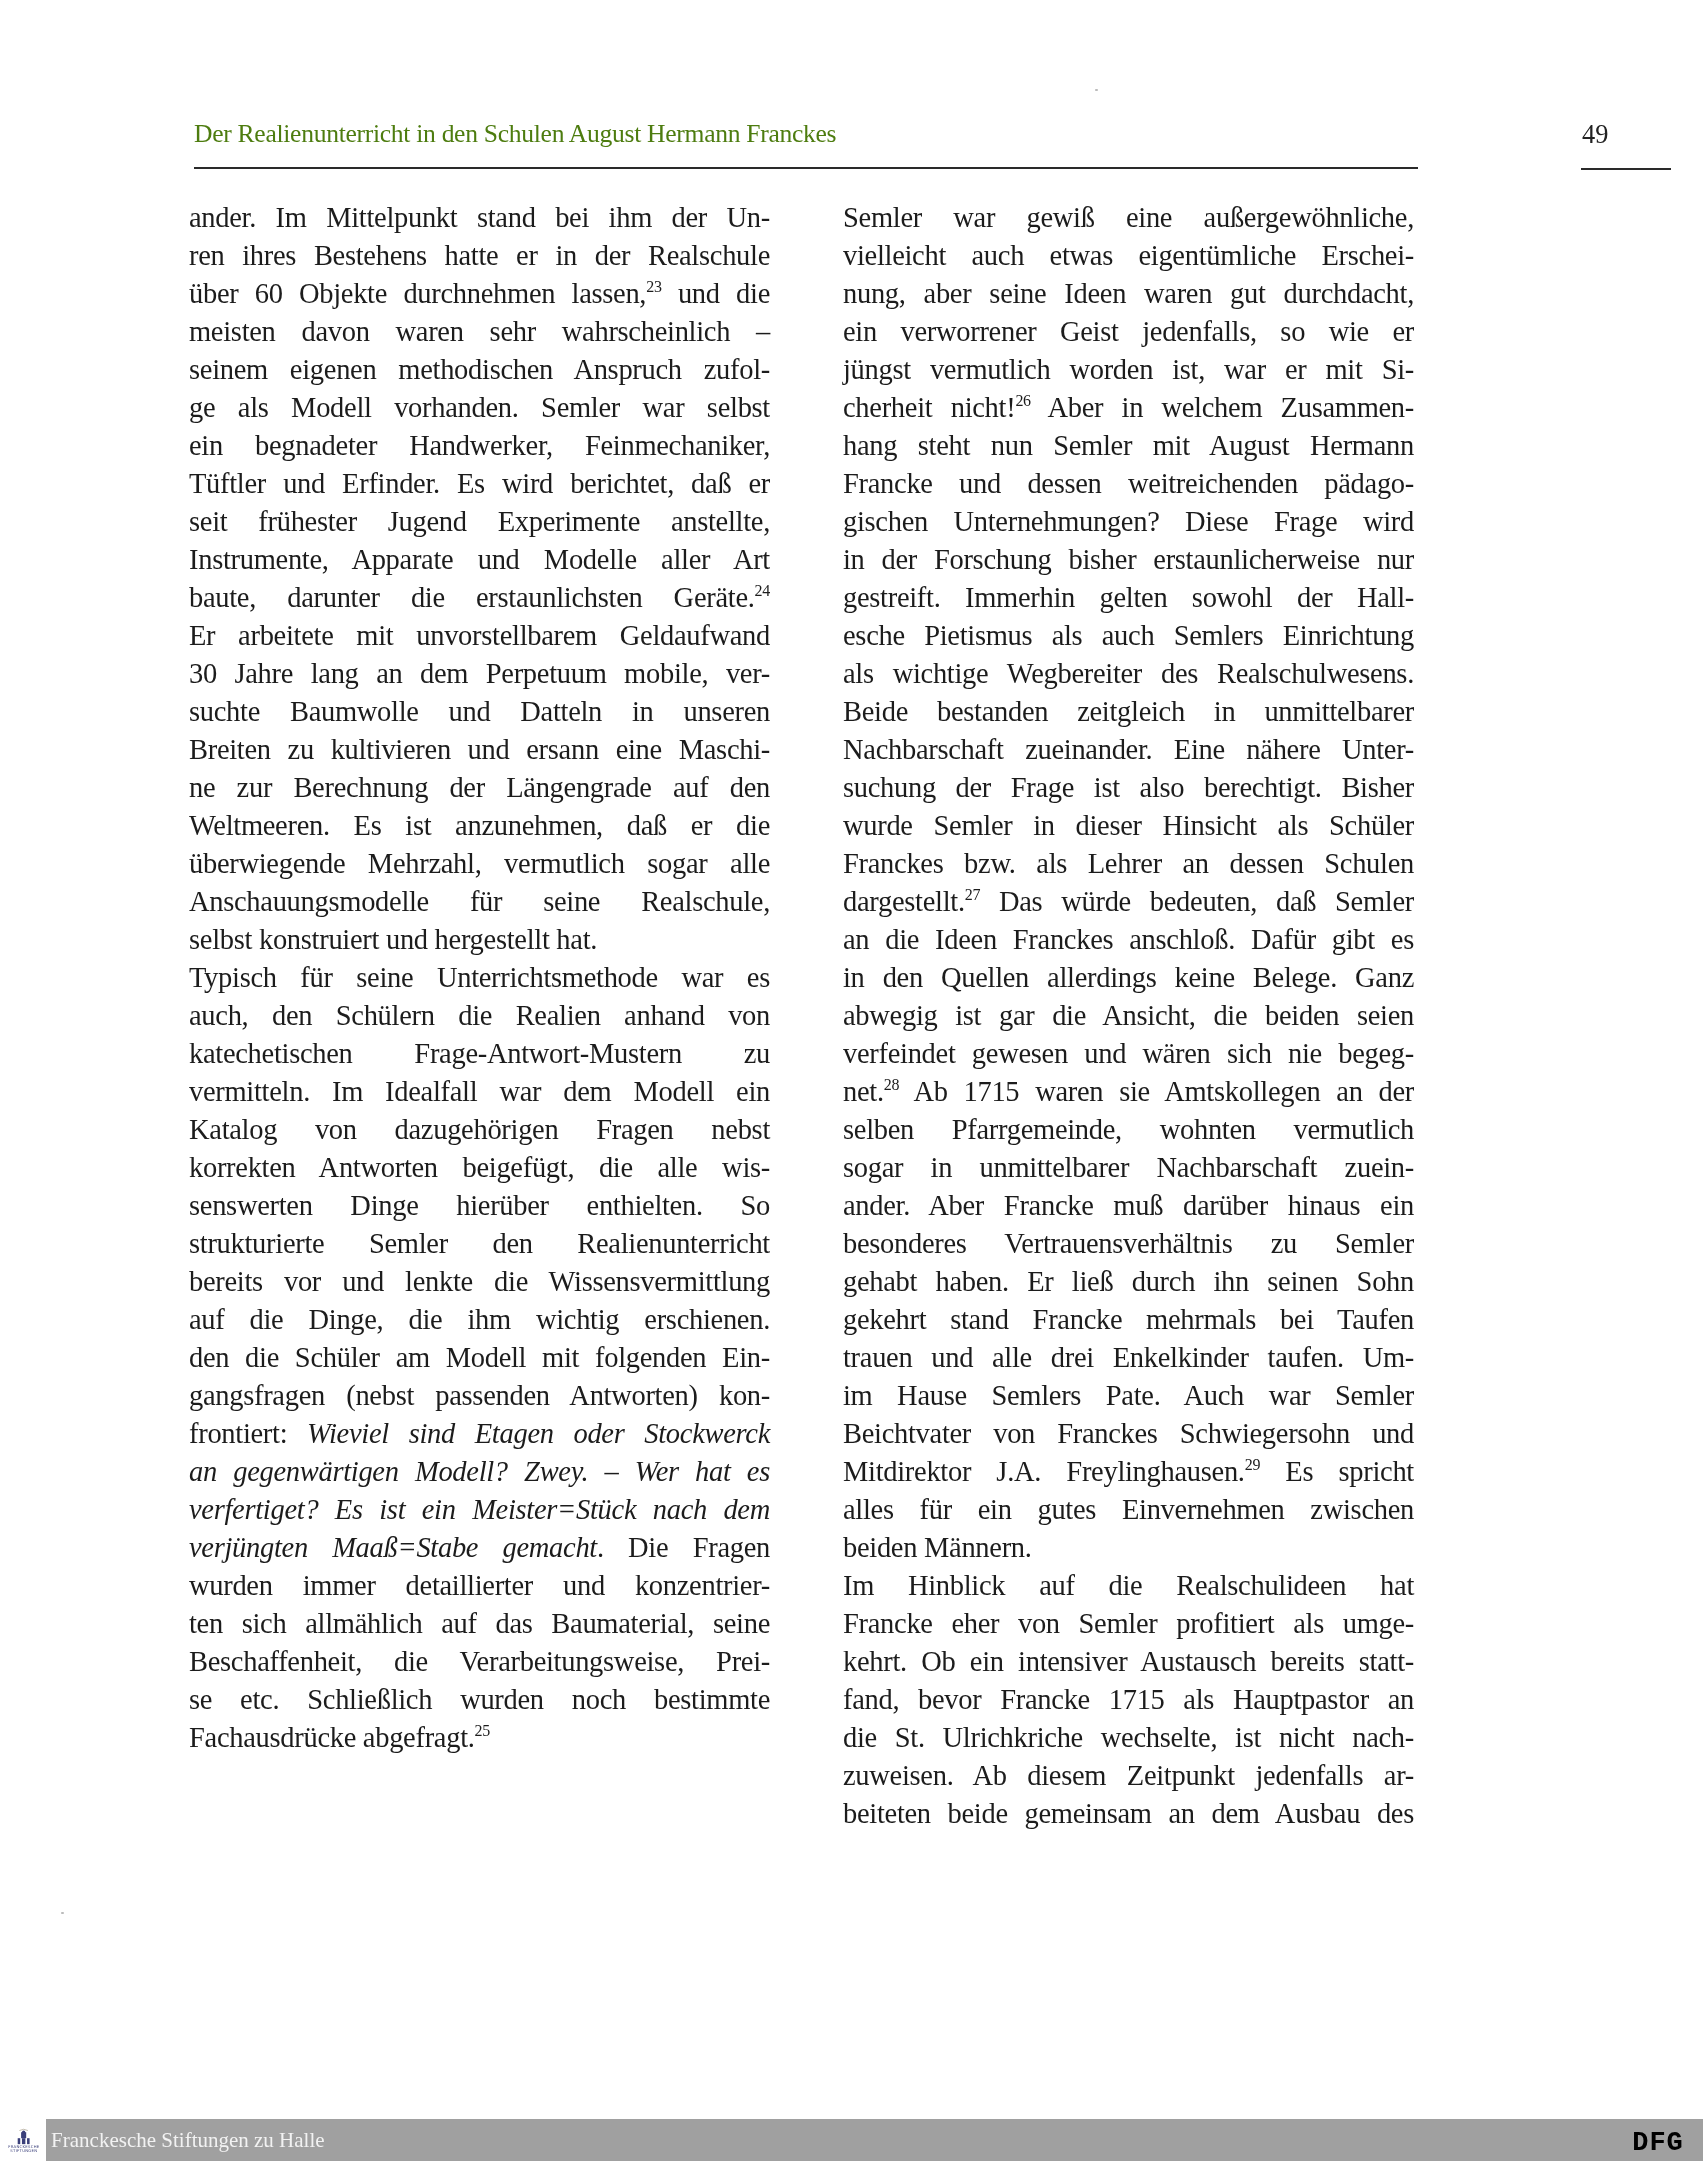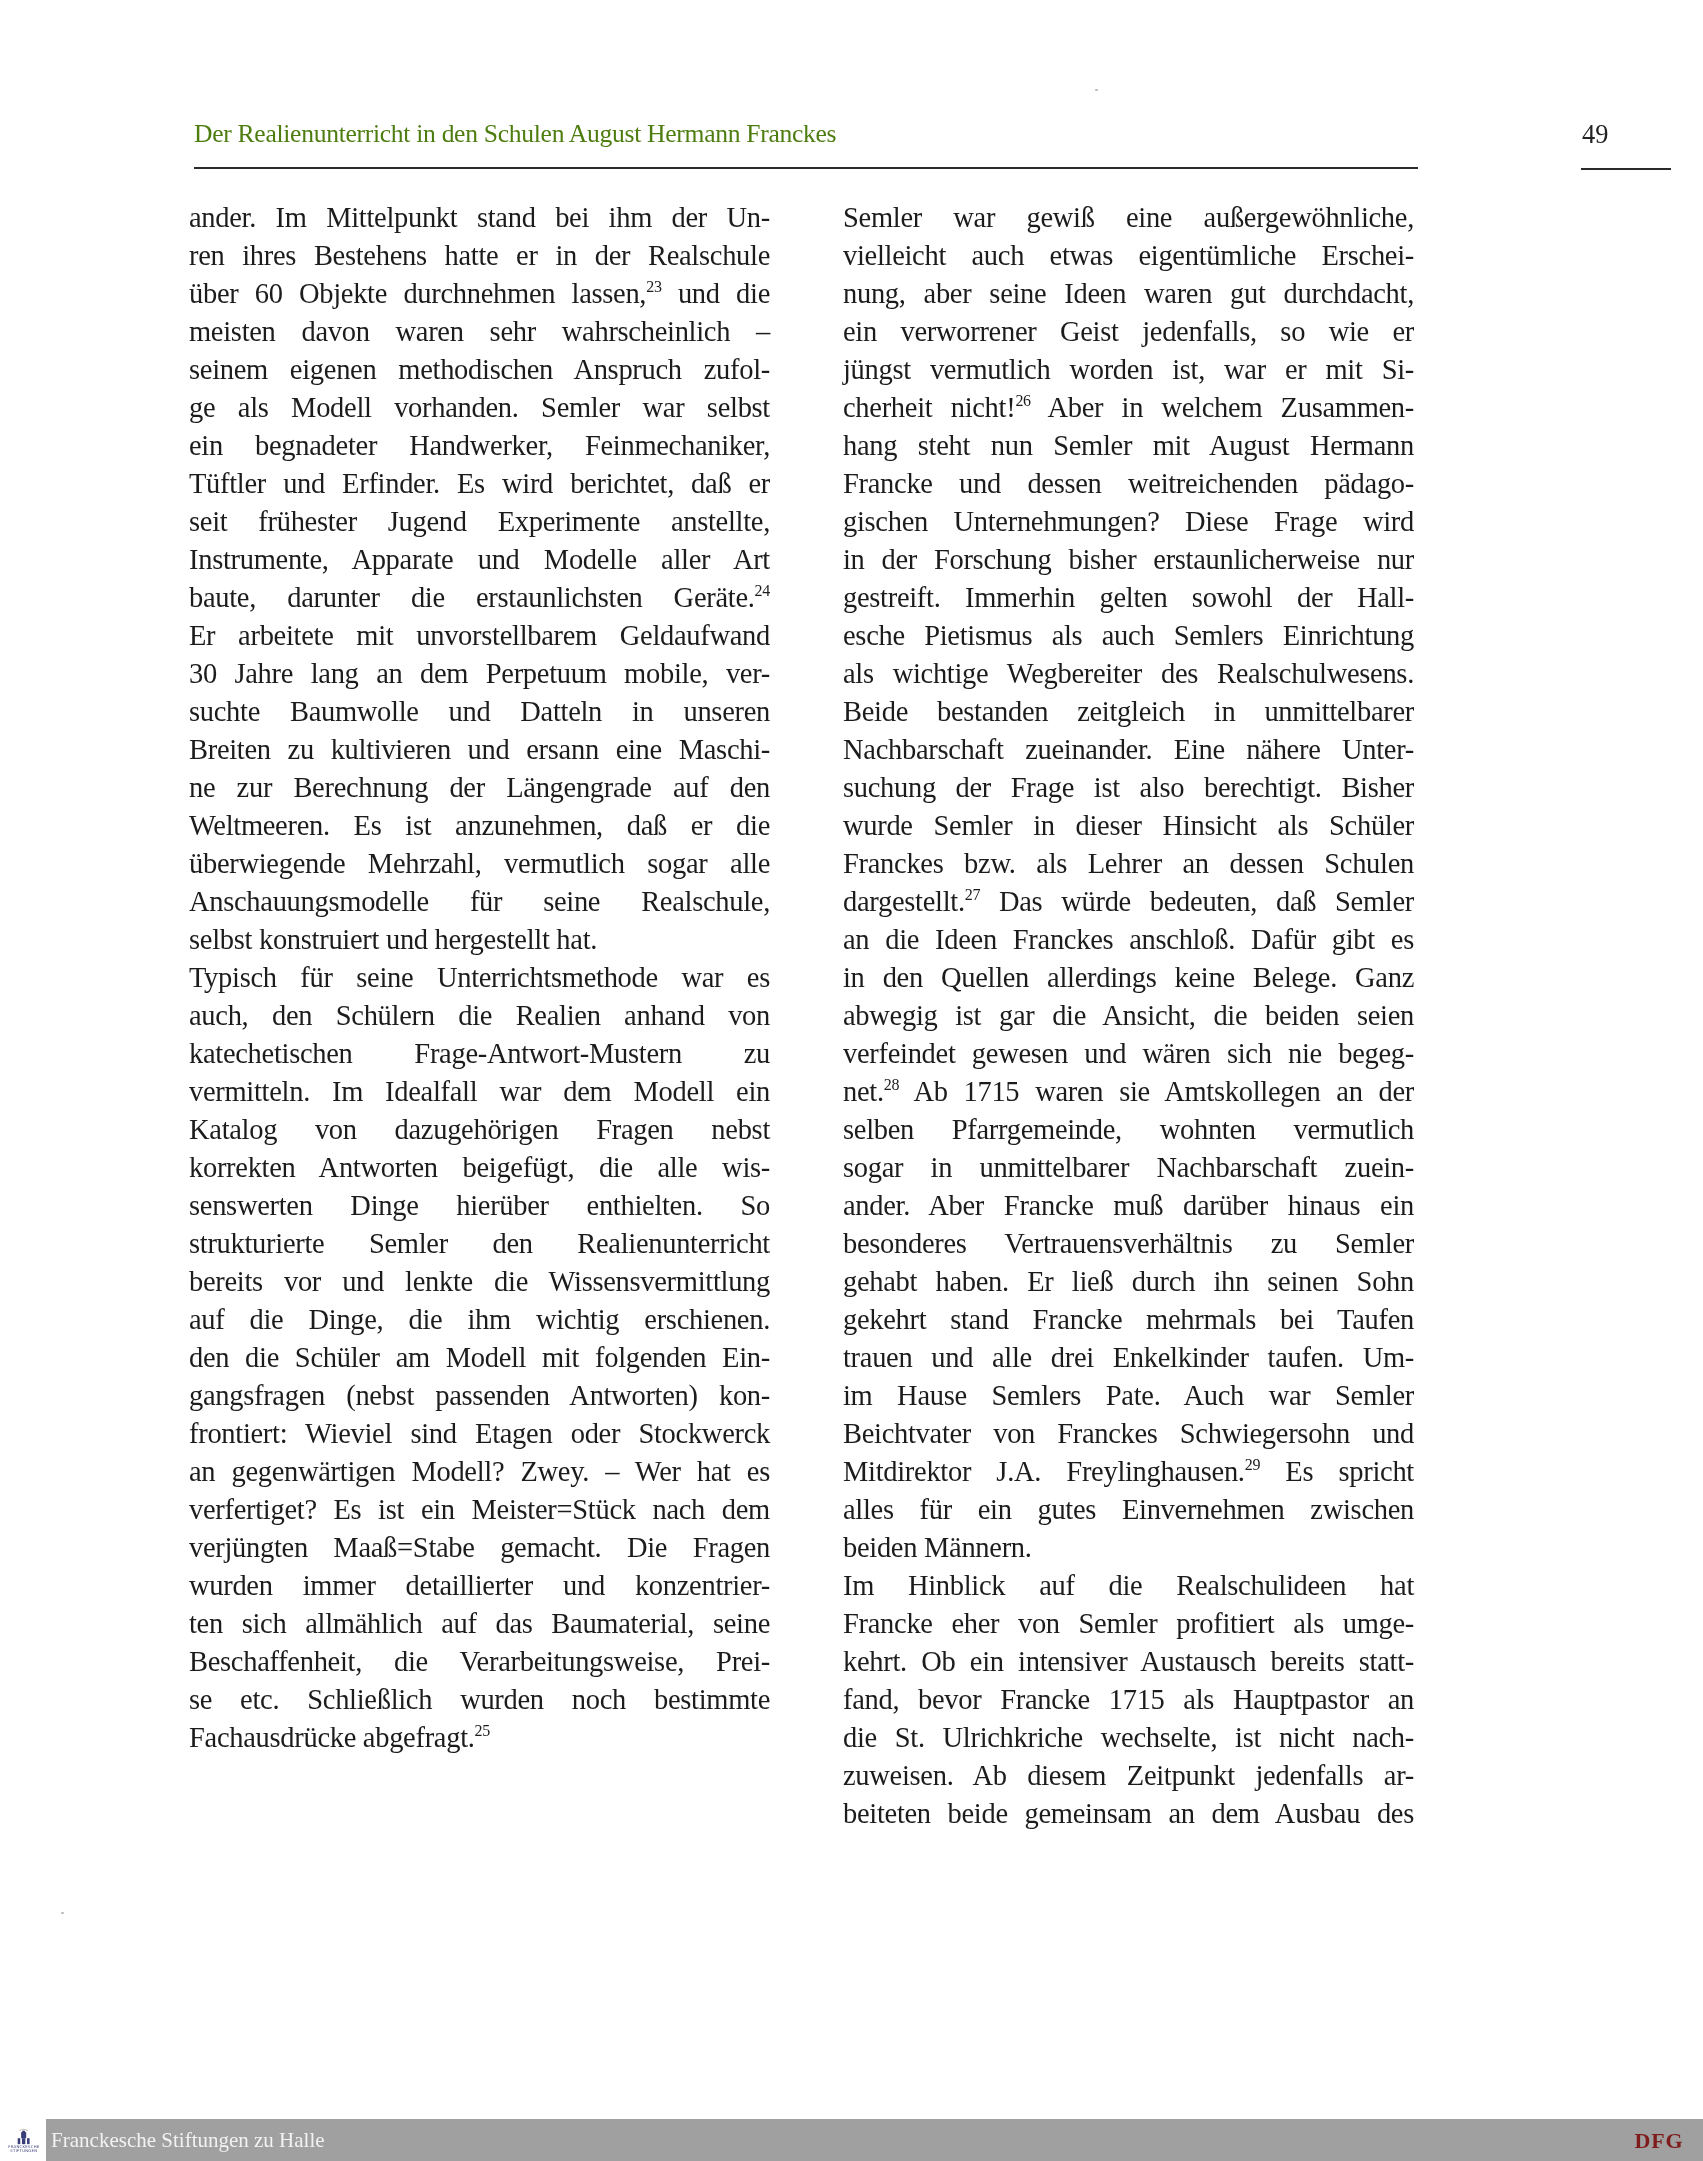--- a/index.html
+++ b/index.html
@@ -32,33 +32,33 @@
   }
   .col-left { left: 189px; }
   .col-right { left: 843px; width: 571px; }
   .line {
     display: block; white-space: nowrap; height: 38px;
     text-align: justify; text-align-last: justify;
     letter-spacing: -0.3px;
   }
   .line.last { text-align-last: left; }
   .line sup { font-size: 16px; vertical-align: 11px; line-height: 0; }
-  .it { }
+  .it { font-style: italic; }
   .footer-bar {
     position: absolute; left: 46px; top: 2119px; width: 1658px; height: 59px;
     background: #a0a0a0;
   }
   .footer-text {
     position: absolute; left: 5.1px; top: 8.5px;
     color: #f2f2f2; font-size: 21px;
   }
   .dfg-logo {
     position: absolute; right: 20.4px; top: 8.5px;
-    color: #7f1d1d; font-family: Liberation Serif, serif; font-weight: bold;
-    font-size: 22px; letter-spacing: 0.9px;
+    color: #000000; font-family: Liberation Mono, monospace; font-weight: bold;
+    font-size: 27px; letter-spacing: 0.9px;
   }
   .fs-logo {
     position: absolute; left: 3.4px; top: 2119px; width: 41px; height: 43px;
     display: flex; flex-direction: column; align-items: center; justify-content: center;
   }
   .fs-logo svg { display: block; }
   .fs-logo-text {
     font-family: "DejaVu Sans", sans-serif; font-size: 3.8px; color: #3a3f7a; line-height: 4.3px;
     letter-spacing: 0.3px; text-align: center;
   }

